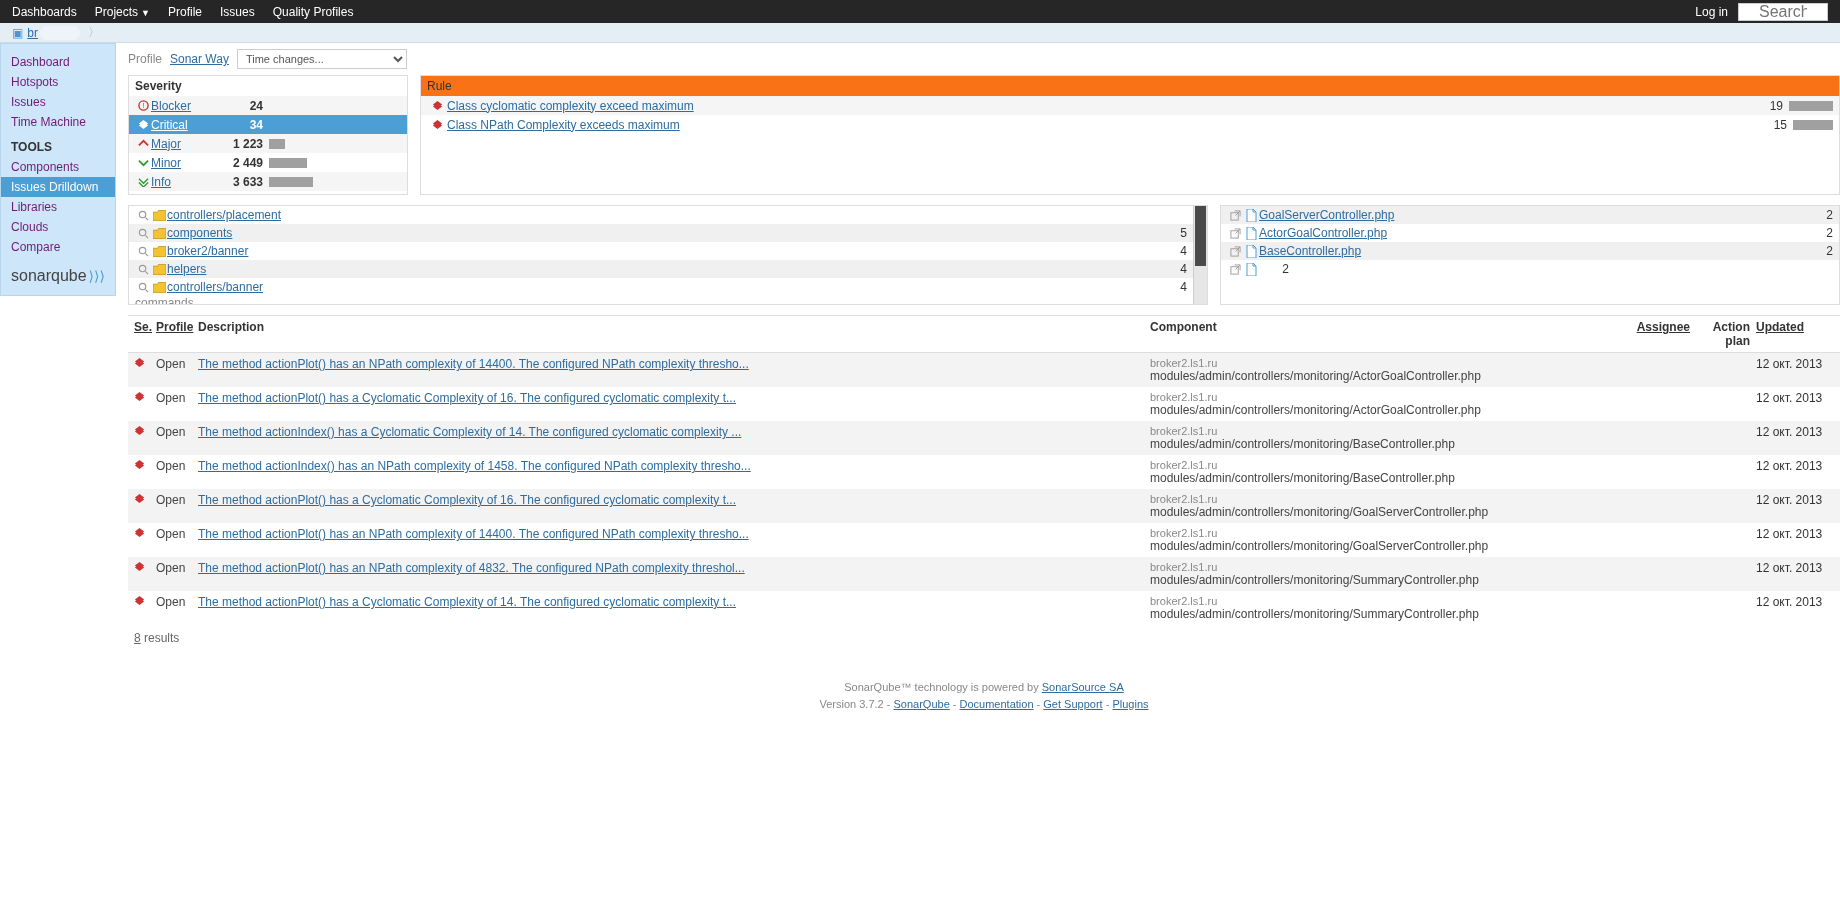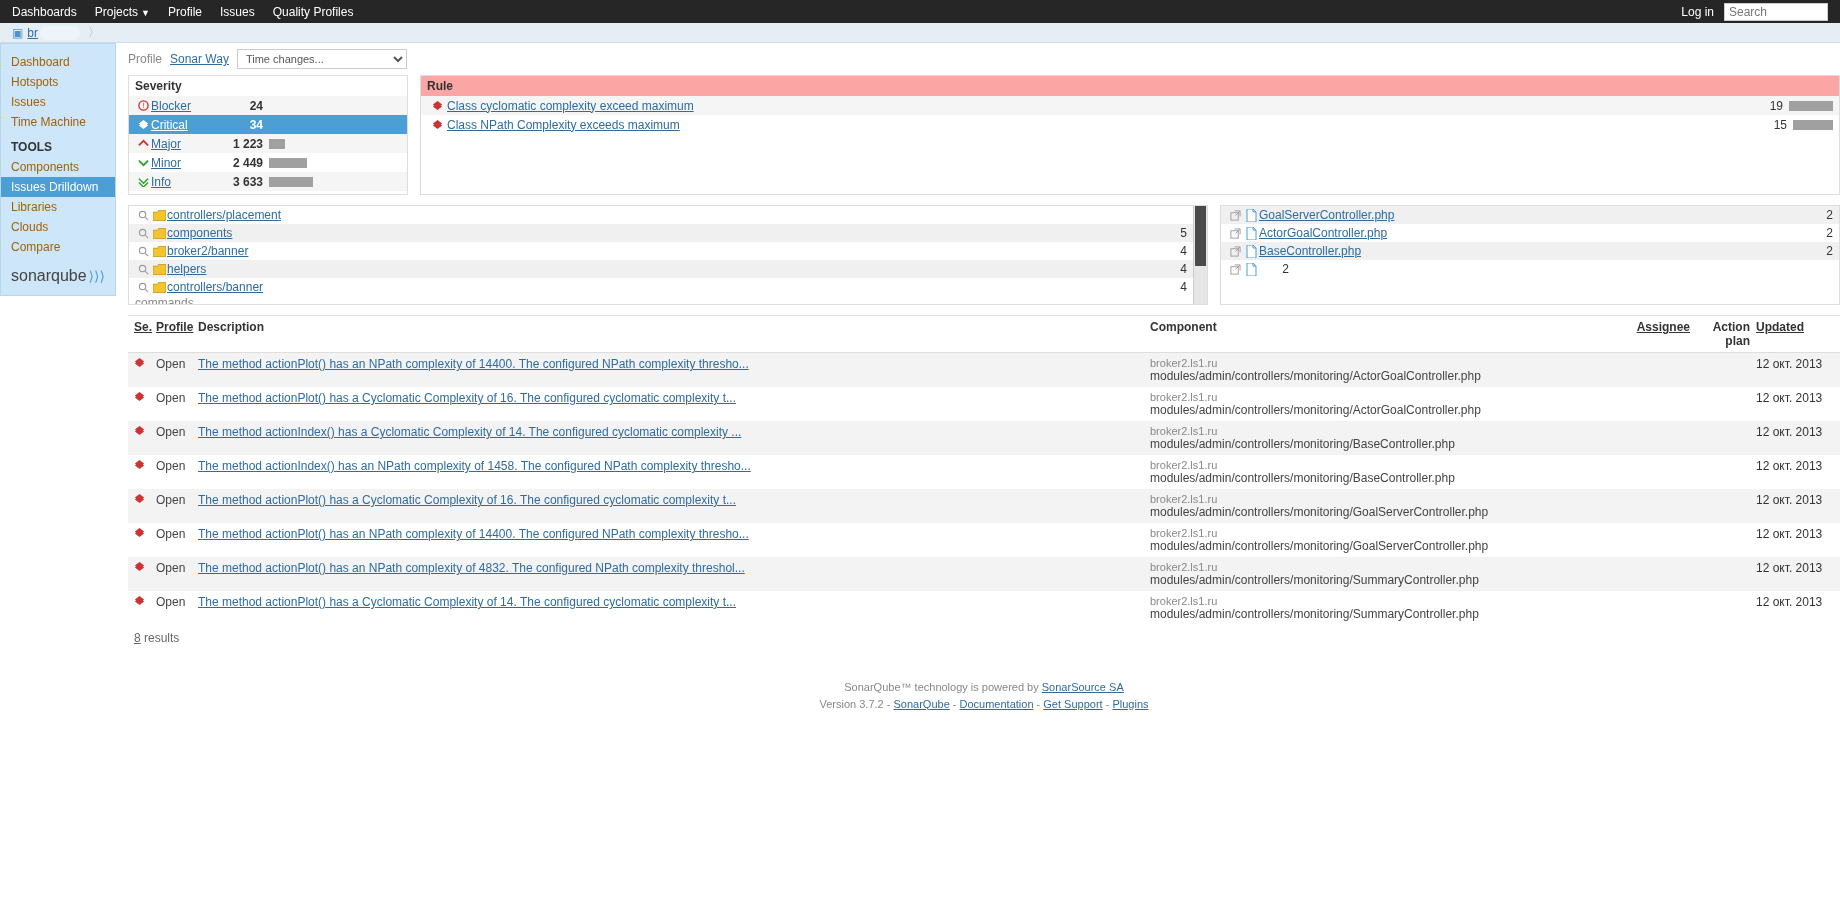--- a/index.html
+++ b/index.html
@@ -6,33 +6,33 @@
 body { font-family: Arial, Helvetica, sans-serif; font-size: 12px; color: #333; background: #fff; }
 a { color: #2e6ca0; text-decoration: underline; cursor: pointer; }
 
 
 .topnav { background: #262626; height: 23px; display: flex; align-items: center; padding: 0 12px; color: #fff; }
 .topnav .nav-left { display: flex; gap: 18px; }
 .topnav .nav-item { color: #fff; font-size: 12px; cursor: pointer; }
 .topnav .nav-item .caret { font-size: 9px; margin-left: 3px; }
 .topnav .spacer { flex: 1; }
 .topnav .login { color: #fff; margin-right: 10px; cursor: pointer; }
-.topnav input.search { width: 104px; height: 18px; border: 1px solid #ccc; padding: 0 4px; font-size: 12px; }
+.topnav input.search { width: 90px; height: 18px; border: 1px solid #ccc; padding: 0 20px; font-size: 16px; }
 
 
 .breadcrumb-bar { background: #e6eef5; height: 20px; border-bottom: 1px solid #cfdbe7; display: flex; align-items: center; padding: 0 12px; font-size: 12px; color: #444; }
 .breadcrumb-bar .proj-icon { color: #4b95d2; margin-right: 4px; }
 .breadcrumb-bar .chev { color: #aaa; margin-left: 8px; font-size: 12px; }
 .breadcrumb-bar .blur { display:inline-block; width:40px; height:14px; background:#eef4fa; border-radius:7px; margin-left:2px; vertical-align:middle;}
 
 .layout { display: flex; align-items: flex-start; }
 
 
 .sidebar { width: 116px; background: #cde6f9; border: 1px solid #b7d6ee; margin: 0; padding: 8px 0 0 0; font-size: 12px; }
-.sidebar a.side-link, .sidebar .side-link { display: block; padding: 3px 10px; color: #a16207; text-decoration: none; cursor: pointer; }
+.sidebar a.side-link, .sidebar .side-link { display: block; padding: 3px 10px; color: #701a75; text-decoration: none; cursor: pointer; }
 .sidebar .side-link.active { background: #4b9fd5; color: #fff; }
 .sidebar .section { font-weight: bold; color: #333; padding: 8px 10px 3px 10px; }
 .sidebar .logo { text-align: center; padding: 10px 0; }
 .sidebar .logo .sq { font-size: 16px; color: #444; }
 .sidebar .logo .wave { color: #4b9fd5; font-size: 14px; margin-left: 2px; }
 
 
 .main { flex: 1; padding: 6px 0 0 12px; min-width: 0; }
 .profile-row { display: flex; align-items: center; gap: 8px; margin-bottom: 6px; font-size: 12px; color: #888; }
 .profile-row a { color: #2e6ca0; }
@@ -48,21 +48,21 @@
 .sev-row.sel { background: #4b9fd5; color: #fff; }
 .sev-row.sel a { color: #fff; }
 .sev-ico { width: 16px; display: inline-flex; justify-content: center; }
 .sev-name { flex: 0 0 70px; }
 .sev-name a { color: #2e6ca0; }
 .sev-count { width: 48px; text-align: right; padding-right: 6px; font-weight: bold; }
 .sev-bar { height: 10px; background: #a0a0a0; }
 
 
 .rule-box { flex: 1; border: 1px solid #ddd; background: #fff; }
-.rule-box .hdr { font-weight: bold; padding: 3px 6px; background: #fca5a5; }
+.rule-box .hdr { font-weight: normal; padding: 3px 6px; background: #f97316; }
 .rule-row { display: flex; align-items: center; padding: 2px 6px; height: 19px; }
 .rule-row.odd { background: #f5f5f5; }
 .rule-ico { width: 20px; display: inline-flex; justify-content: center; }
 .rule-name { flex: 1; }
 .rule-count { width: 40px; text-align: right; padding-right: 6px; }
 .rule-bar { height: 10px; background: #a0a0a0; }
 .rule-space { height: 60px; }
 
 
 .explorer-row { display: flex; gap: 12px; margin-top: 10px; }

